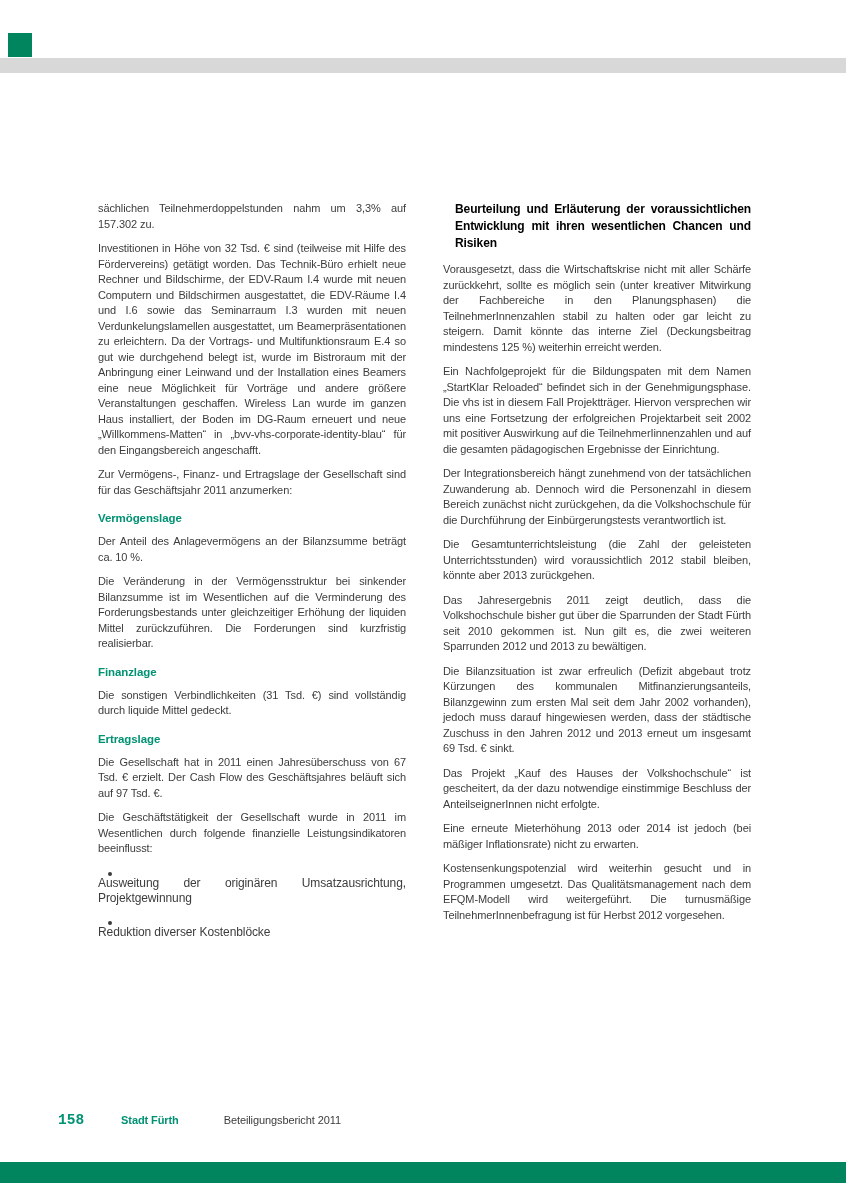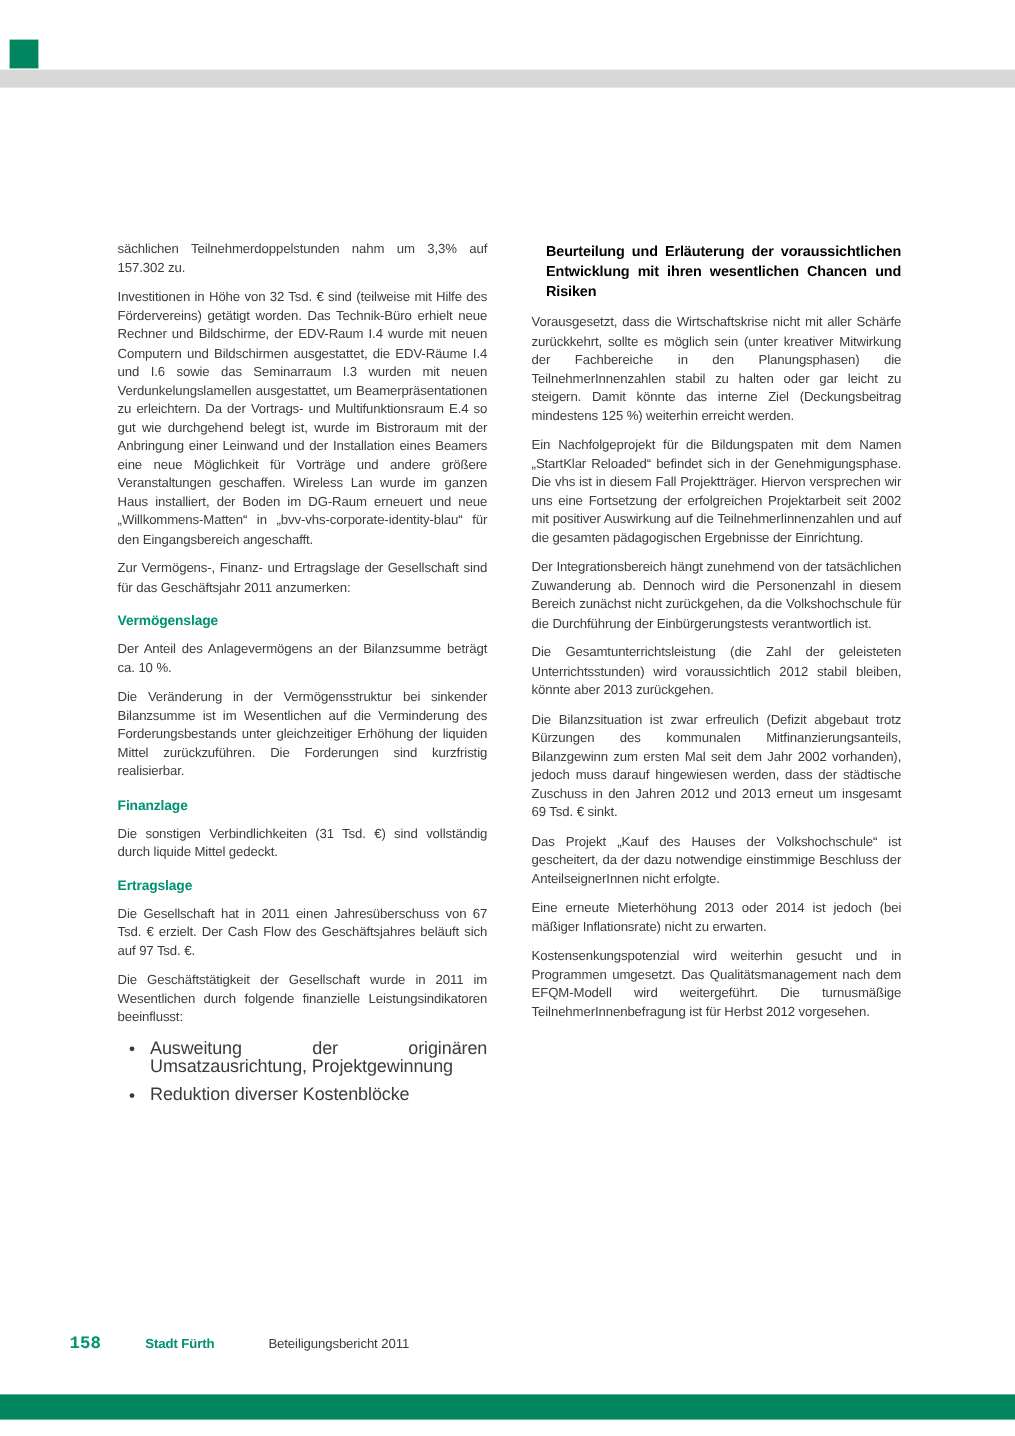--- a/index.html
+++ b/index.html
@@ -30,21 +30,21 @@
     font-size:11.5px;line-height:15px;letter-spacing:-0.1px;
     color:#009273;font-weight:bold;
   }
   .col h1.heading-main{
     margin:0 0 10px 12px;
     font-size:12px;line-height:17px;letter-spacing:-0.1px;
     color:#000000;font-weight:bold;text-align:justify;
   }
   .bullet{
     display:flex;margin:0 0 8px 0;
-    font-size:15px;line-height:15.5px;letter-spacing:-0.1px;color:#3c3c3c;
+    font-size:12px;line-height:15.5px;letter-spacing:-0.1px;color:#3c3c3c;flex-direction:column;
   }
   .bullet .dot{
     flex:0 0 auto;width:4px;height:4px;border-radius:50%;
     background:#3c3c3c;margin:6px 13px 0 10px;
   }
   .bullet .bullet-text{flex:1 1 auto;text-align:justify;}
 
   
   .footer{
     position:absolute;left:58px;top:1112px;
@@ -93,20 +93,21 @@
           <span class="dot"></span>
           <span class="bullet-text">Reduktion diverser Kostenblöcke</span>
         </div>
       </section>
     <section class="col col-right" id="col-1">
         <h1 class="heading-main">Beurteilung und Erläuterung der voraussichtlichen Entwicklung mit ihren wesentlichen Chancen und Risiken</h1>
         <p class="paragraph">Vorausgesetzt, dass die Wirtschaftskrise nicht mit aller Schärfe zurückkehrt, sollte es möglich sein (unter kreativer Mitwirkung der Fachbereiche in den Planungsphasen) die TeilnehmerInnenzahlen stabil zu halten oder gar leicht zu steigern. Damit könnte das interne Ziel (Deckungsbeitrag mindestens 125 %) weiterhin erreicht werden.</p>
         <p class="paragraph">Ein Nachfolgeprojekt für die Bildungspaten mit dem Namen „StartKlar Reloaded“ befindet sich in der Genehmigungsphase. Die vhs ist in diesem Fall Projektträger. Hiervon versprechen wir uns eine Fortsetzung der erfolgreichen Projektarbeit seit 2002 mit positiver Auswirkung auf die TeilnehmerIinnenzahlen und auf die gesamten pädagogischen Ergebnisse der Einrichtung.</p>
         <p class="paragraph">Der Integrationsbereich hängt zunehmend von der tatsächlichen Zuwanderung ab. Dennoch wird die Personenzahl in diesem Bereich zunächst nicht zurückgehen, da die Volkshochschule für die Durchführung der Einbürgerungstests verantwortlich ist.</p>
         <p class="paragraph">Die Gesamtunterrichtsleistung (die Zahl der geleisteten Unterrichtsstunden) wird voraussichtlich 2012 stabil bleiben, könnte aber 2013 zurückgehen.</p>
+        <p class="paragraph">Das Jahresergebnis 2011 zeigt deutlich, dass die Volkshochschule bisher gut über die Sparrunden der Stadt Fürth seit 2010 gekommen ist. Nun gilt es, die zwei weiteren Sparrunden 2012 und 2013 zu bewältigen.</p>
         <p class="paragraph">Die Bilanzsituation ist zwar erfreulich (Defizit abgebaut trotz Kürzungen des kommunalen Mitfinanzierungsanteils, Bilanzgewinn zum ersten Mal seit dem Jahr 2002 vorhanden), jedoch muss darauf hingewiesen werden, dass der städtische Zuschuss in den Jahren 2012 und 2013 erneut um insgesamt 69 Tsd. € sinkt.</p>
         <p class="paragraph">Das Projekt „Kauf des Hauses der Volkshochschule“ ist gescheitert, da der dazu notwendige einstimmige Beschluss der AnteilseignerInnen nicht erfolgte.</p>
         <p class="paragraph">Eine erneute Mieterhöhung 2013 oder 2014 ist jedoch (bei mäßiger Inflationsrate) nicht zu erwarten.</p>
         <p class="paragraph">Kostensenkungspotenzial wird weiterhin gesucht und in Programmen umgesetzt. Das Qualitätsmanagement nach dem EFQM-Modell wird weitergeführt. Die turnusmäßige TeilnehmerInnenbefragung ist für Herbst 2012 vorgesehen.</p>
       </section>
   </main>
 
   <footer class="footer">
     <span class="page-num">158</span>
     <span class="brand">Stadt Fürth</span>

